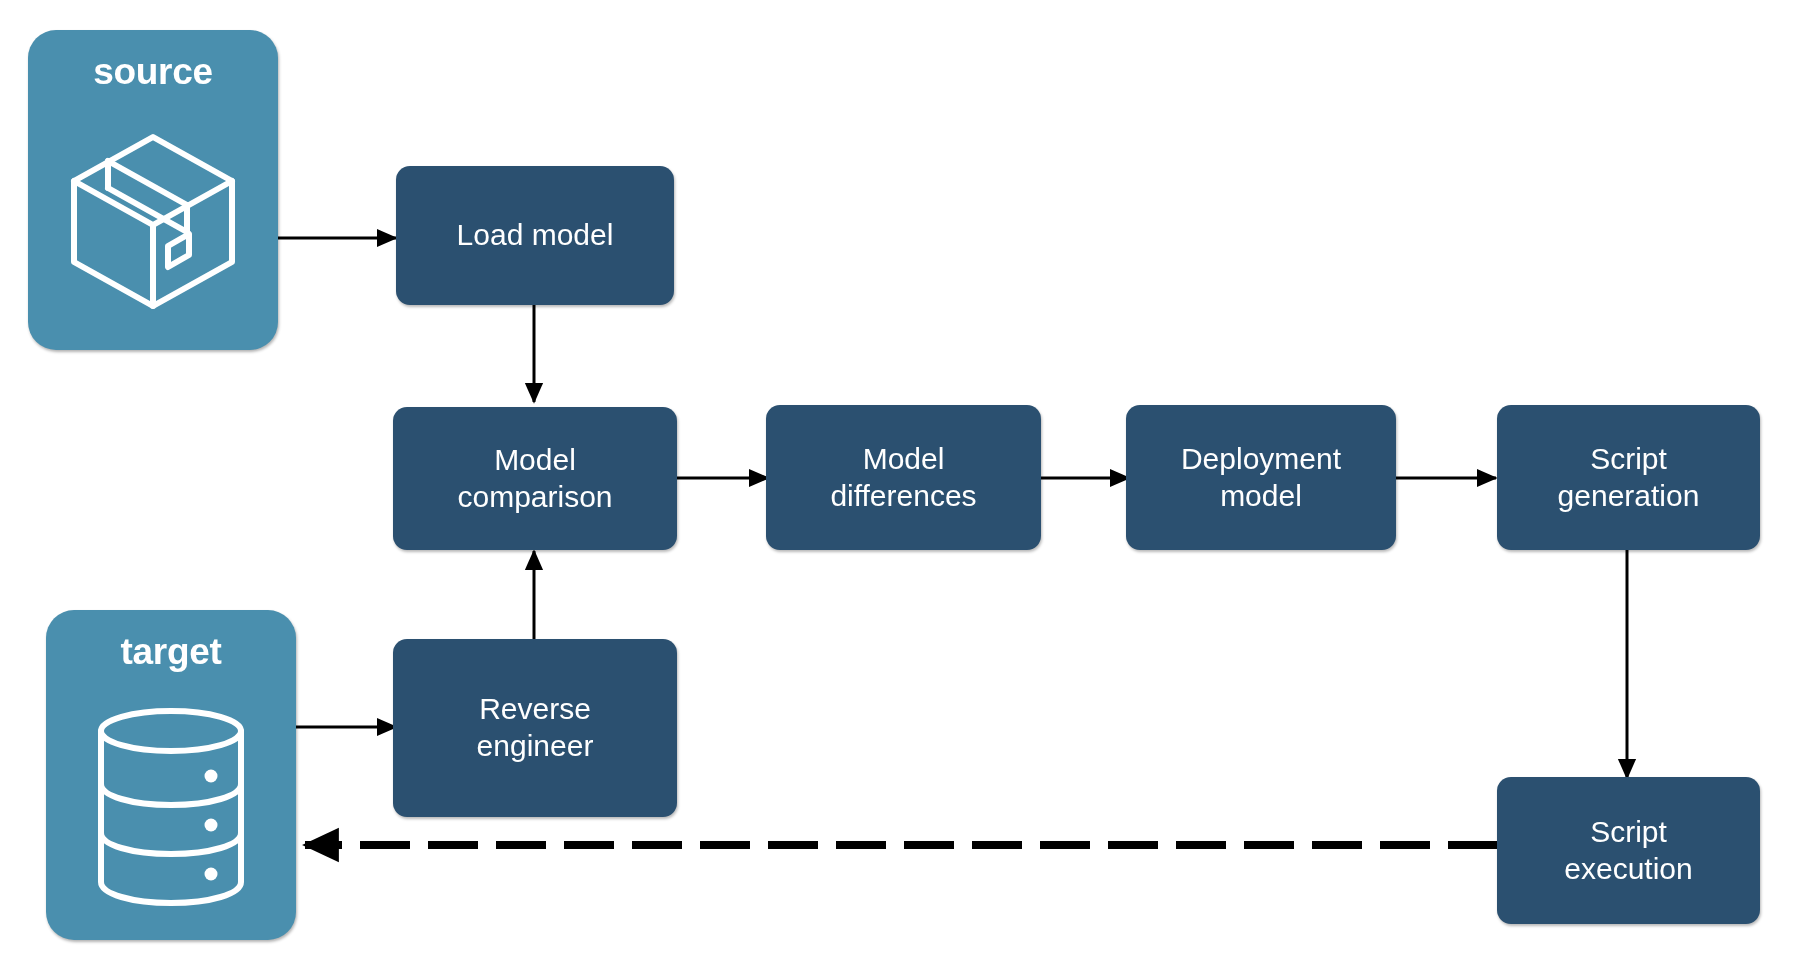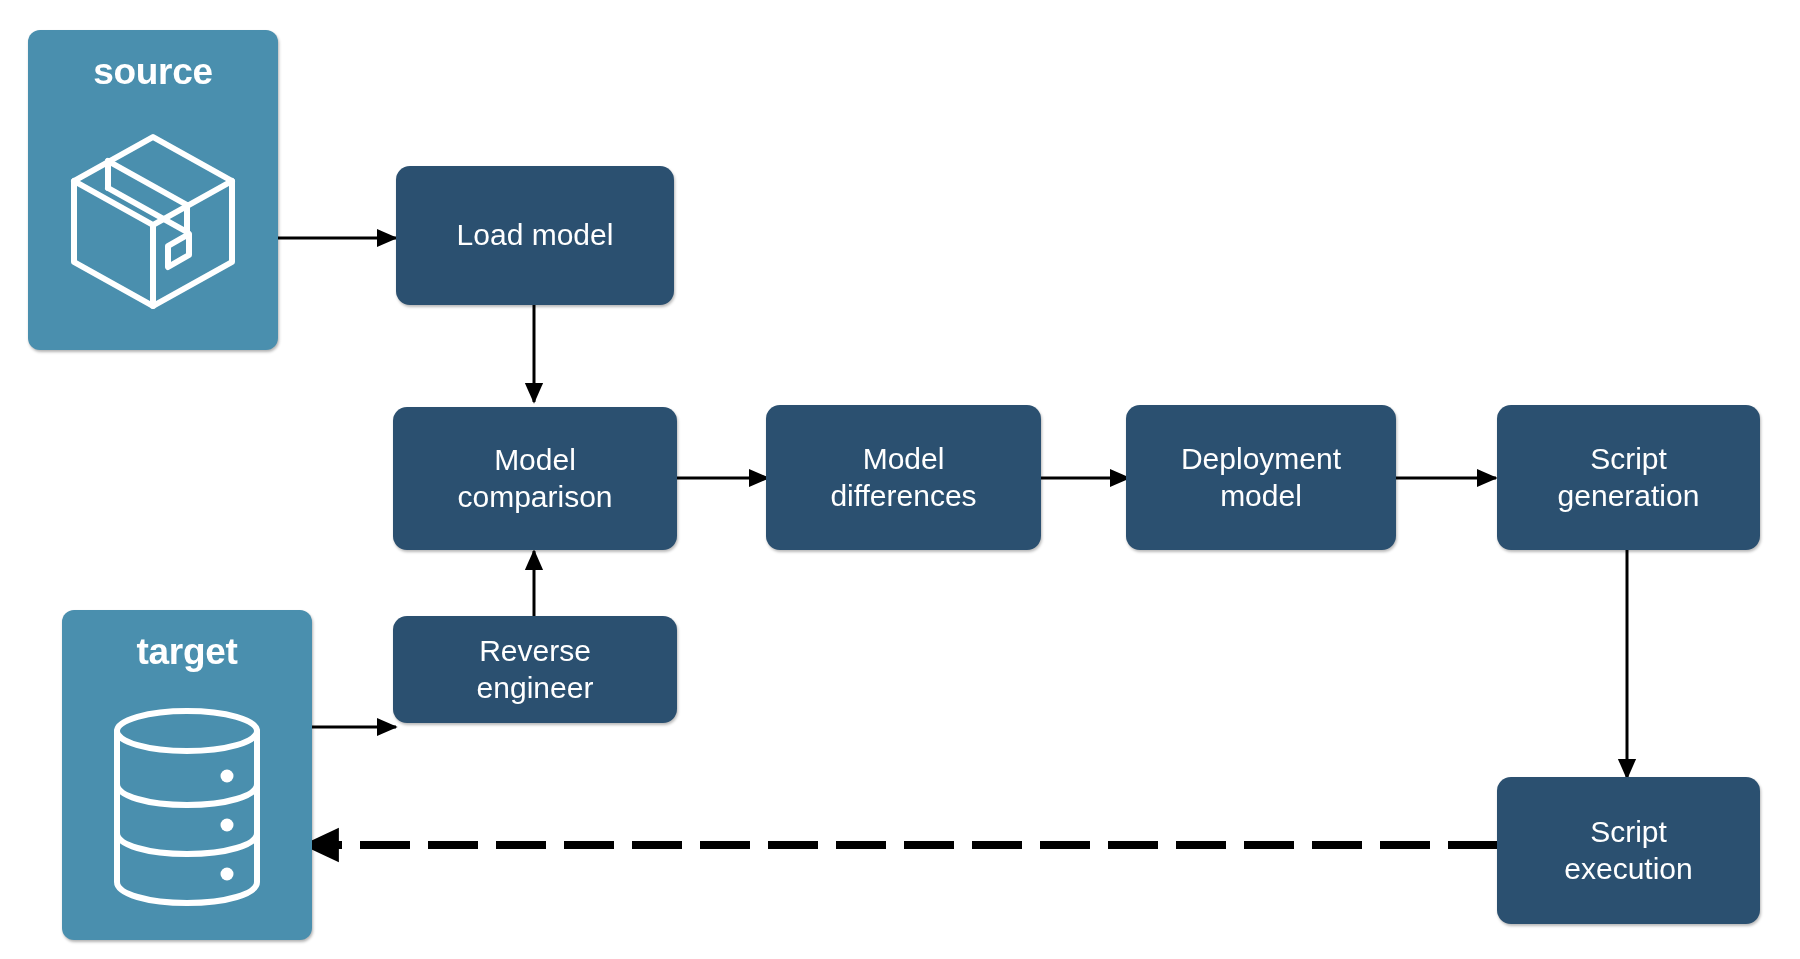--- a/index.html
+++ b/index.html
@@ -29,21 +29,21 @@
     position: absolute;
     box-sizing: border-box;
     display: flex;
     align-items: center;
     justify-content: center;
     text-align: center;
     color: #ffffff;
   }
   .endpoint {
     background: #4a8fae;
-    border-radius: 12px;
+    border-radius: 28px;
     box-shadow: 1px 2px 3px rgba(0,0,0,0.30);
     flex-direction: column;
     justify-content: flex-start;
   }
   .endpoint .ep-title {
     font-size: 37px;
     font-weight: bold;
     letter-spacing: -0.3px;
     margin-top: 22px;
     line-height: 1.1;
@@ -117,21 +117,21 @@
           <path d="M 129 76 L 129 103"></path>
           <path d="M 50 32 L 50 59"></path>
           <path d="M 50 59 L 129 103"></path>
 
           <path d="M 110 117 L 131 105 L 131 126 L 110 138 Z"></path>
         </g>
       </svg>
     </div>
   </div>
 
-  <div class="node endpoint" style="left:62px; top:610px; width:250px; height:330px;">
+  <div class="node endpoint" style="left:46px; top:610px; width:250px; height:330px;">
     <div class="ep-title">target</div>
     <div class="ep-icon">
       <svg width="160" height="205" viewBox="0 0 160 205" xmlns="http://www.w3.org/2000/svg">
         <g fill="none" stroke="#ffffff" stroke-width="6" stroke-linejoin="round" stroke-linecap="round">
 
           <path d="M 10 27 L 10 178 C 10 190 41 199 80 199 C 119 199 150 190 150 178 L 150 27"></path>
 
           <ellipse cx="80" cy="27" rx="70" ry="20"></ellipse>
 
           <path d="M 10 80 C 10 92 41 101 80 101 C 119 101 150 92 150 80"></path>
@@ -161,21 +161,21 @@
   <div class="node process" style="left:1126px; top:405px; width:270px; height:145px;">
     <span class="ptext">Deployment
 model</span>
   </div>
 
   <div class="node process" style="left:1497px; top:405px; width:263px; height:145px;">
     <span class="ptext">Script
 generation</span>
   </div>
 
-  <div class="node process" style="left:393px; top:616px; width:284px; height:107px;">
+  <div class="node process" style="left:393px; top:639px; width:284px; height:178px;">
     <span class="ptext">Reverse
 engineer</span>
   </div>
 
   <div class="node process" style="left:1497px; top:777px; width:263px; height:147px;">
     <span class="ptext">Script
 execution</span>
   </div>
 
 </div>

